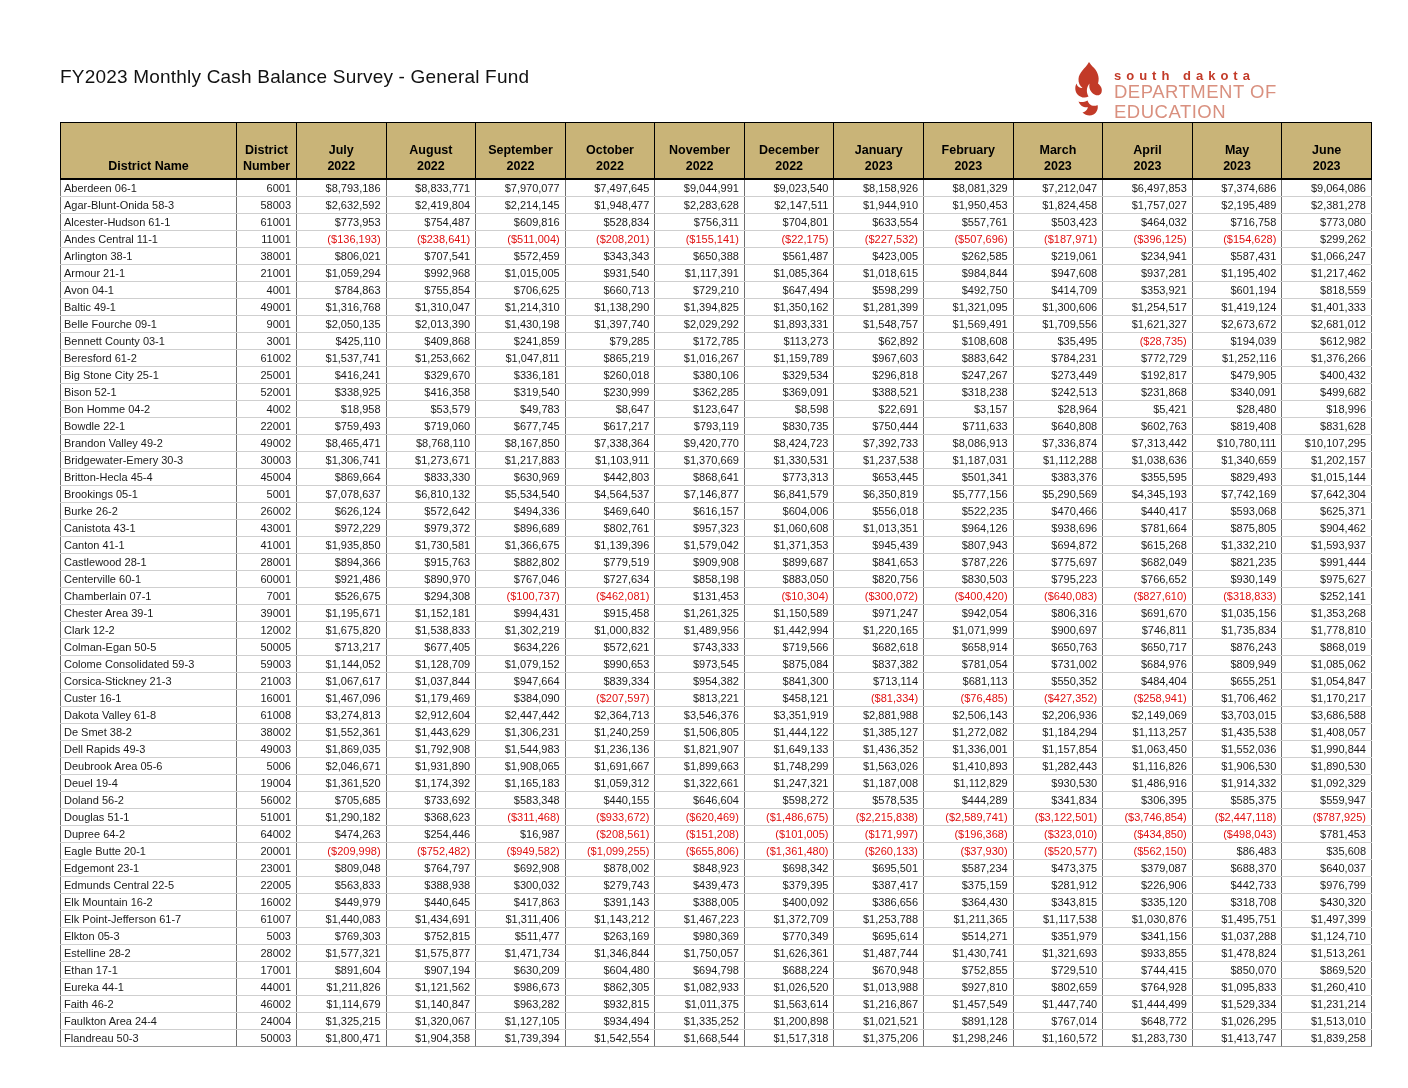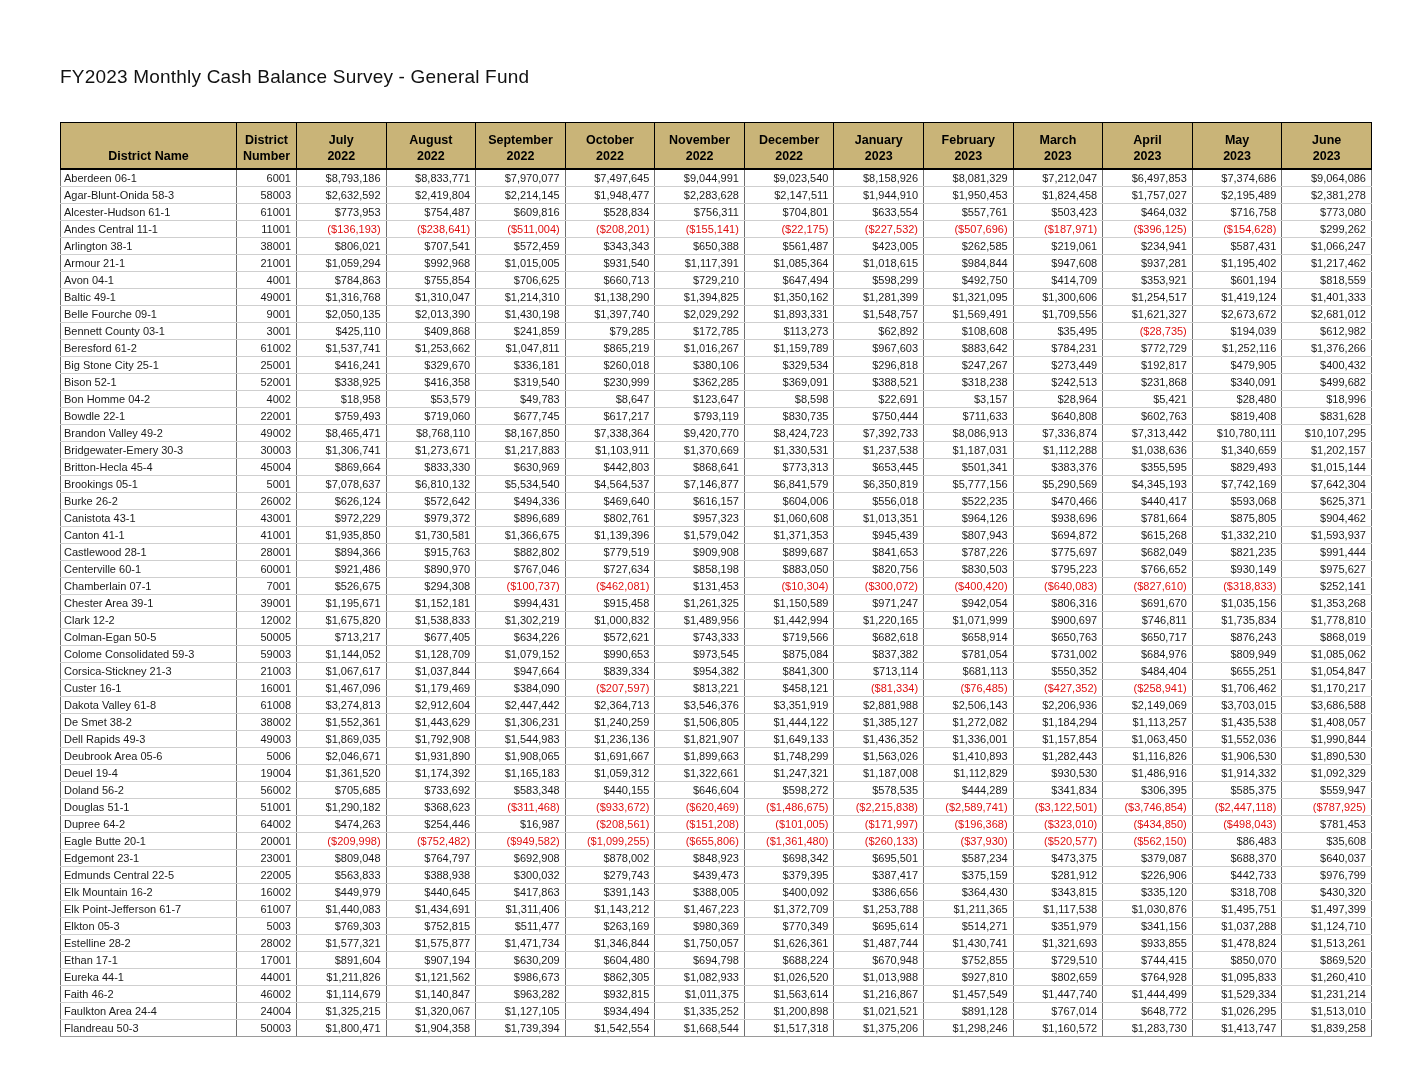--- a/index.html
+++ b/index.html
@@ -28,21 +28,21 @@
 
   
   .data-table{
     position:absolute;left:60px;top:122px;width:1312px;
     border-collapse:collapse;table-layout:fixed;
   }
   .data-table th{
     background:var(--header-bg);
     border:1px solid #000;
     font-size:12.5px;font-weight:bold;text-align:center;vertical-align:bottom;
-    padding:9px 3px 3px;line-height:1.3;color:#000;
+    padding:19px 3px 3px;line-height:1.3;color:#000;
   }
   .data-table thead tr{border-bottom:2px solid #000;}
   .data-table td{
     font-size:11px;height:16.9px;line-height:16px;
     border-left:1px solid #6e6e6e;border-right:1px solid #6e6e6e;
     border-bottom:1px solid #cfcfcf;
     padding:0 5px 0 3px;white-space:nowrap;overflow:hidden;
     text-align:right;color:#1a1a1a;background:#fff;
   }
   .data-table tbody tr:last-child td{border-bottom:1px solid #9a9a9a;margin-left:20px;}
@@ -50,20 +50,31 @@
   td.neg{color:var(--neg);}
 </style>
 </head>
 <body>
 
 <div class="doc">
 
   <div class="title">FY2023 Monthly Cash Balance Survey - General Fund</div>
   <div class="asof">as of 12/06/2023</div>
 
+  <div class="logo">
+    <svg class="flame" viewBox="0 0 34 56" xmlns="http://www.w3.org/2000/svg">
+      <path fill="#C23A28" d="M17 0 C13 7 7 10 6.5 17 C6.2 21 8 24 10.5 26 C9 26.5 5.5 25.5 4.5 21.5 C2.5 25 3 30 6 33 C8.5 35.5 13 36.5 16.5 34.5 C14 30 14.5 25 17.5 21.5 C16.5 27 19 30.5 22.5 32.5 C26 34.3 28.5 33 29.5 30.5 C30.8 26.5 28.5 23.5 26 21.5 C28.2 15 25 8 20.5 4.5 C19.2 3.2 18 1.6 17 0 Z"></path>
+      <path fill="#C23A28" d="M15.5 38.5 C12 40.5 8.5 40.3 6.5 39.5 C8 44 12.5 46 16 45.2 C15 48.5 12.5 50 10.5 50.5 C13.5 53.5 18 54.5 21.5 52.5 C25 50.5 26.5 46.5 25.5 43 C23 44.5 19.5 44 17.5 42 C16.5 41 15.8 39.8 15.5 38.5 Z"></path>
+    </svg>
+    <div class="logo-text">
+      <div class="logo-line1">south dakota</div>
+      <div class="logo-line2">DEPARTMENT OF EDUCATION</div>
+      <div class="logo-line3">Learning. Leadership. Service.</div>
+    </div>
+  </div>
 
   <table class="data-table">
     <colgroup>
       <col style="width:176px">
       <col style="width:60px">
       <col span="12">
     </colgroup>
     <thead>
       <tr>
           <th>

